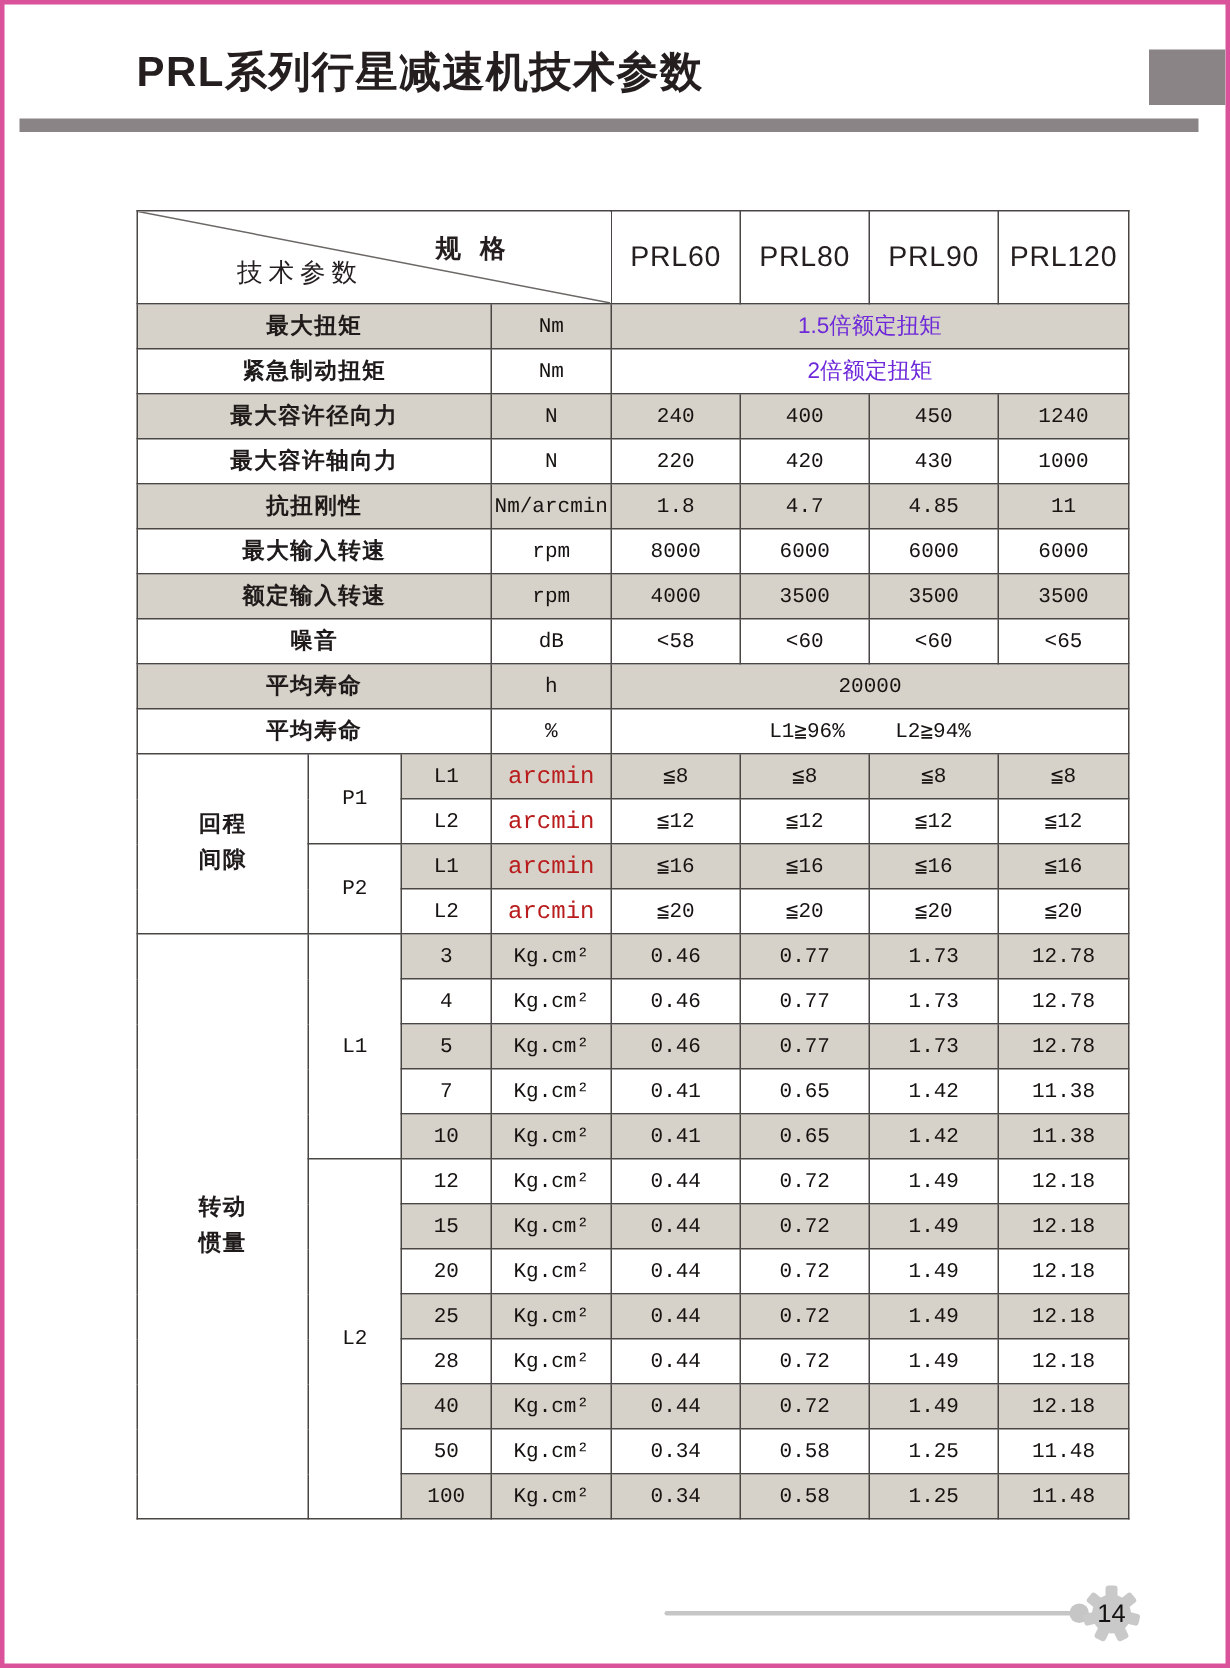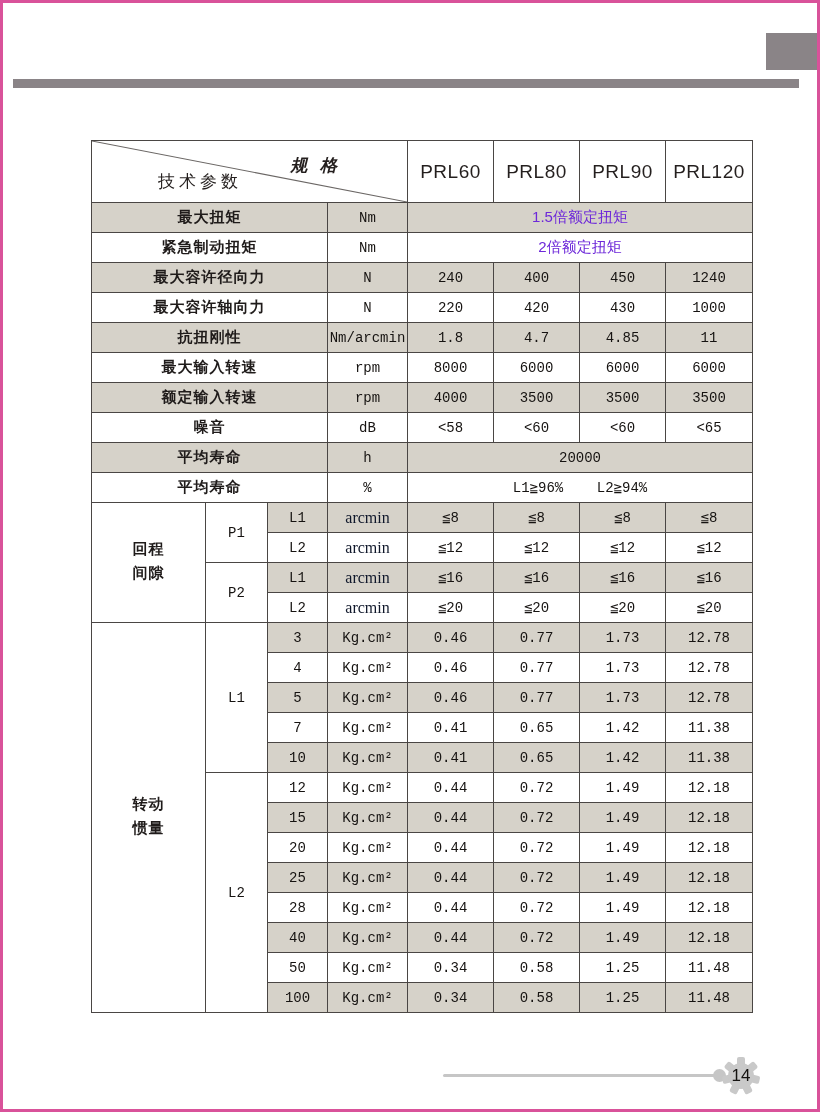--- a/index.html
+++ b/index.html
@@ -23,29 +23,29 @@
   table.spec td{
     border:1px solid #4a4644;text-align:center;vertical-align:middle;
     padding:0;overflow:hidden;background:#ffffff;
   }
   tr.hdr{height:62px;}
   tr.row{height:30px;}
   tr.g td{background:#d6d2c9;}
   td.wt{background:#ffffff !important;}
   .zh{font-weight:bold;font-size:15px;color:#1f1b1a;letter-spacing:1px;}
   .mono{font-family:"Liberation Mono","DejaVu Sans Mono",monospace;font-size:14px;color:#161311;}
-  .mono-lg{font-family:Liberation Serif, serif;font-size:16px;color:#0f172a;}
+  .mono-lg{font-family:Liberation Mono, monospace;font-size:16px;color:#b91c1c;}
   .colhead{font-size:19px;color:#241f1e;letter-spacing:0.5px;}
   .span-cell{font-size:15px;color:#6d28d9;white-space:pre;}
   
   td.diag{position:relative;}
   td.diag svg{position:absolute;left:0;top:0;width:100%;height:100%;}
   .corner-spec{
     position:absolute;top:13px;right:66px;font-size:17px;font-weight:bold;
-    color:#241f1e;letter-spacing:4px;font-style:italic;
+    color:#241f1e;letter-spacing:4px;
   }
   .corner-param{
     position:absolute;bottom:9px;left:30px;font-size:17px;font-weight:normal;
     color:#241f1e;letter-spacing:4px;margin-left:36px;
   }
   .two-line{line-height:24px;font-family:Liberation Mono, monospace;}
   
   .footer-line{position:absolute;left:440px;top:1071px;width:276px;height:3px;background:#c6c6c6;border-radius:2px;}
   .footer-dot{position:absolute;left:710px;top:1066px;width:13px;height:13px;border-radius:50%;background:#c6c6c6;}
   .gear-badge{position:absolute;left:718px;top:1053px;width:40px;height:40px;}
@@ -53,20 +53,21 @@
   .page-num{
     position:absolute;left:0;top:0;width:40px;height:40px;line-height:40px;
     text-align:center;font-size:17px;color:#141210;
   }
 </style>
 </head>
 <body>
 
 <div class="page">
 
+  <div class="title">PRL系列行星减速机技术参数</div>
   <div class="accent-square"></div>
   <div class="accent-bar"></div>
 
   <table class="spec">
     <colgroup>
       <col style="width:114px">
         <col style="width:62px">
         <col style="width:60px">
         <col style="width:80px">
       <col style="width:86px">

